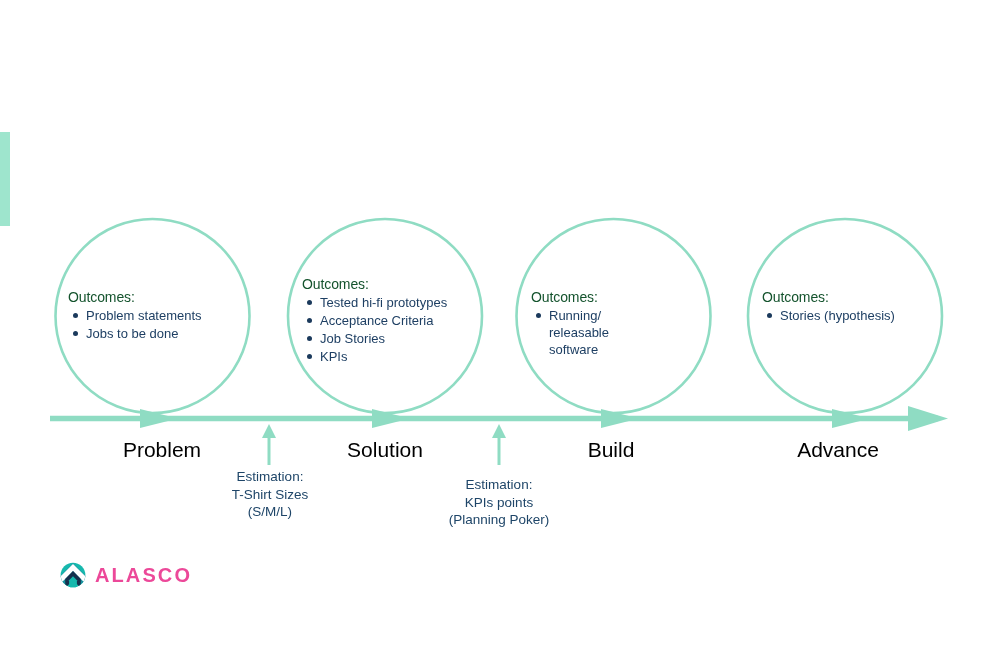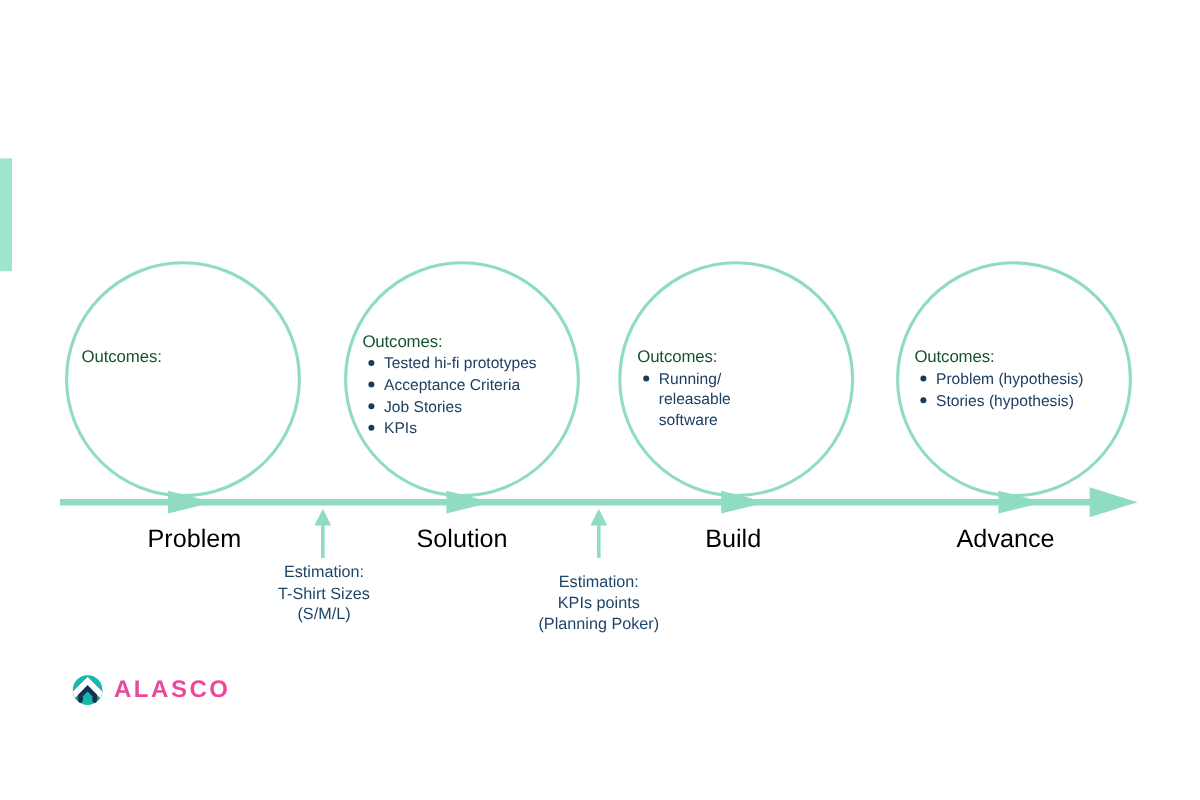--- a/index.html
+++ b/index.html
@@ -152,20 +152,24 @@
       <polygon points="269,424 276,438 262,438" fill="#8fdcc3"></polygon>
     </g>
     <g>
       <line x1="499" y1="465" x2="499" y2="432" stroke="#8fdcc3" stroke-width="3"></line>
       <polygon points="499,424 506,438 492,438" fill="#8fdcc3"></polygon>
     </g>
   </svg>
 
   <div class="outcome-block" style="left:68px; top:289px; width:175px;">
     <div class="outcome-title">Outcomes:</div>
+    <ul class="outcome-list">
+      <li><span class="bullet"></span><span>Problem statements</span></li>
+      <li><span class="bullet"></span><span>Jobs to be done</span></li>
+    </ul>
   </div>
 
   <div class="outcome-block" style="left:302px; top:276px; width:180px;">
     <div class="outcome-title">Outcomes:</div>
     <ul class="outcome-list">
       <li><span class="bullet"></span><span>Tested hi-fi prototypes</span></li>
       <li><span class="bullet"></span><span>Acceptance Criteria</span></li>
       <li><span class="bullet"></span><span>Job Stories</span></li>
       <li><span class="bullet"></span><span>KPIs</span></li>
     </ul>
@@ -174,21 +178,20 @@
   <div class="outcome-block" style="left:531px; top:289px; width:140px;">
     <div class="outcome-title">Outcomes:</div>
     <ul class="outcome-list">
       <li><span class="bullet"></span><span>Running/ releasable software</span></li>
     </ul>
   </div>
 
   <div class="outcome-block" style="left:762px; top:289px; width:175px;">
     <div class="outcome-title">Outcomes:</div>
     <ul class="outcome-list">
-      <li><span class="bullet"></span><span>Problem (hypothesis)</span></li>
       <li><span class="bullet"></span><span>Stories (hypothesis)</span></li>
     </ul>
   </div>
 
   <div class="stage-label" style="left:162px; top:437px;">Problem</div>
   <div class="stage-label" style="left:385px; top:437px;text-align:center;">Solution</div>
   <div class="stage-label" style="left:611px; top:437px;">Build</div>
   <div class="stage-label" style="left:838px; top:437px;">Advance</div>
 
   <div class="estimation-note" style="left:270px; top:468px;">

